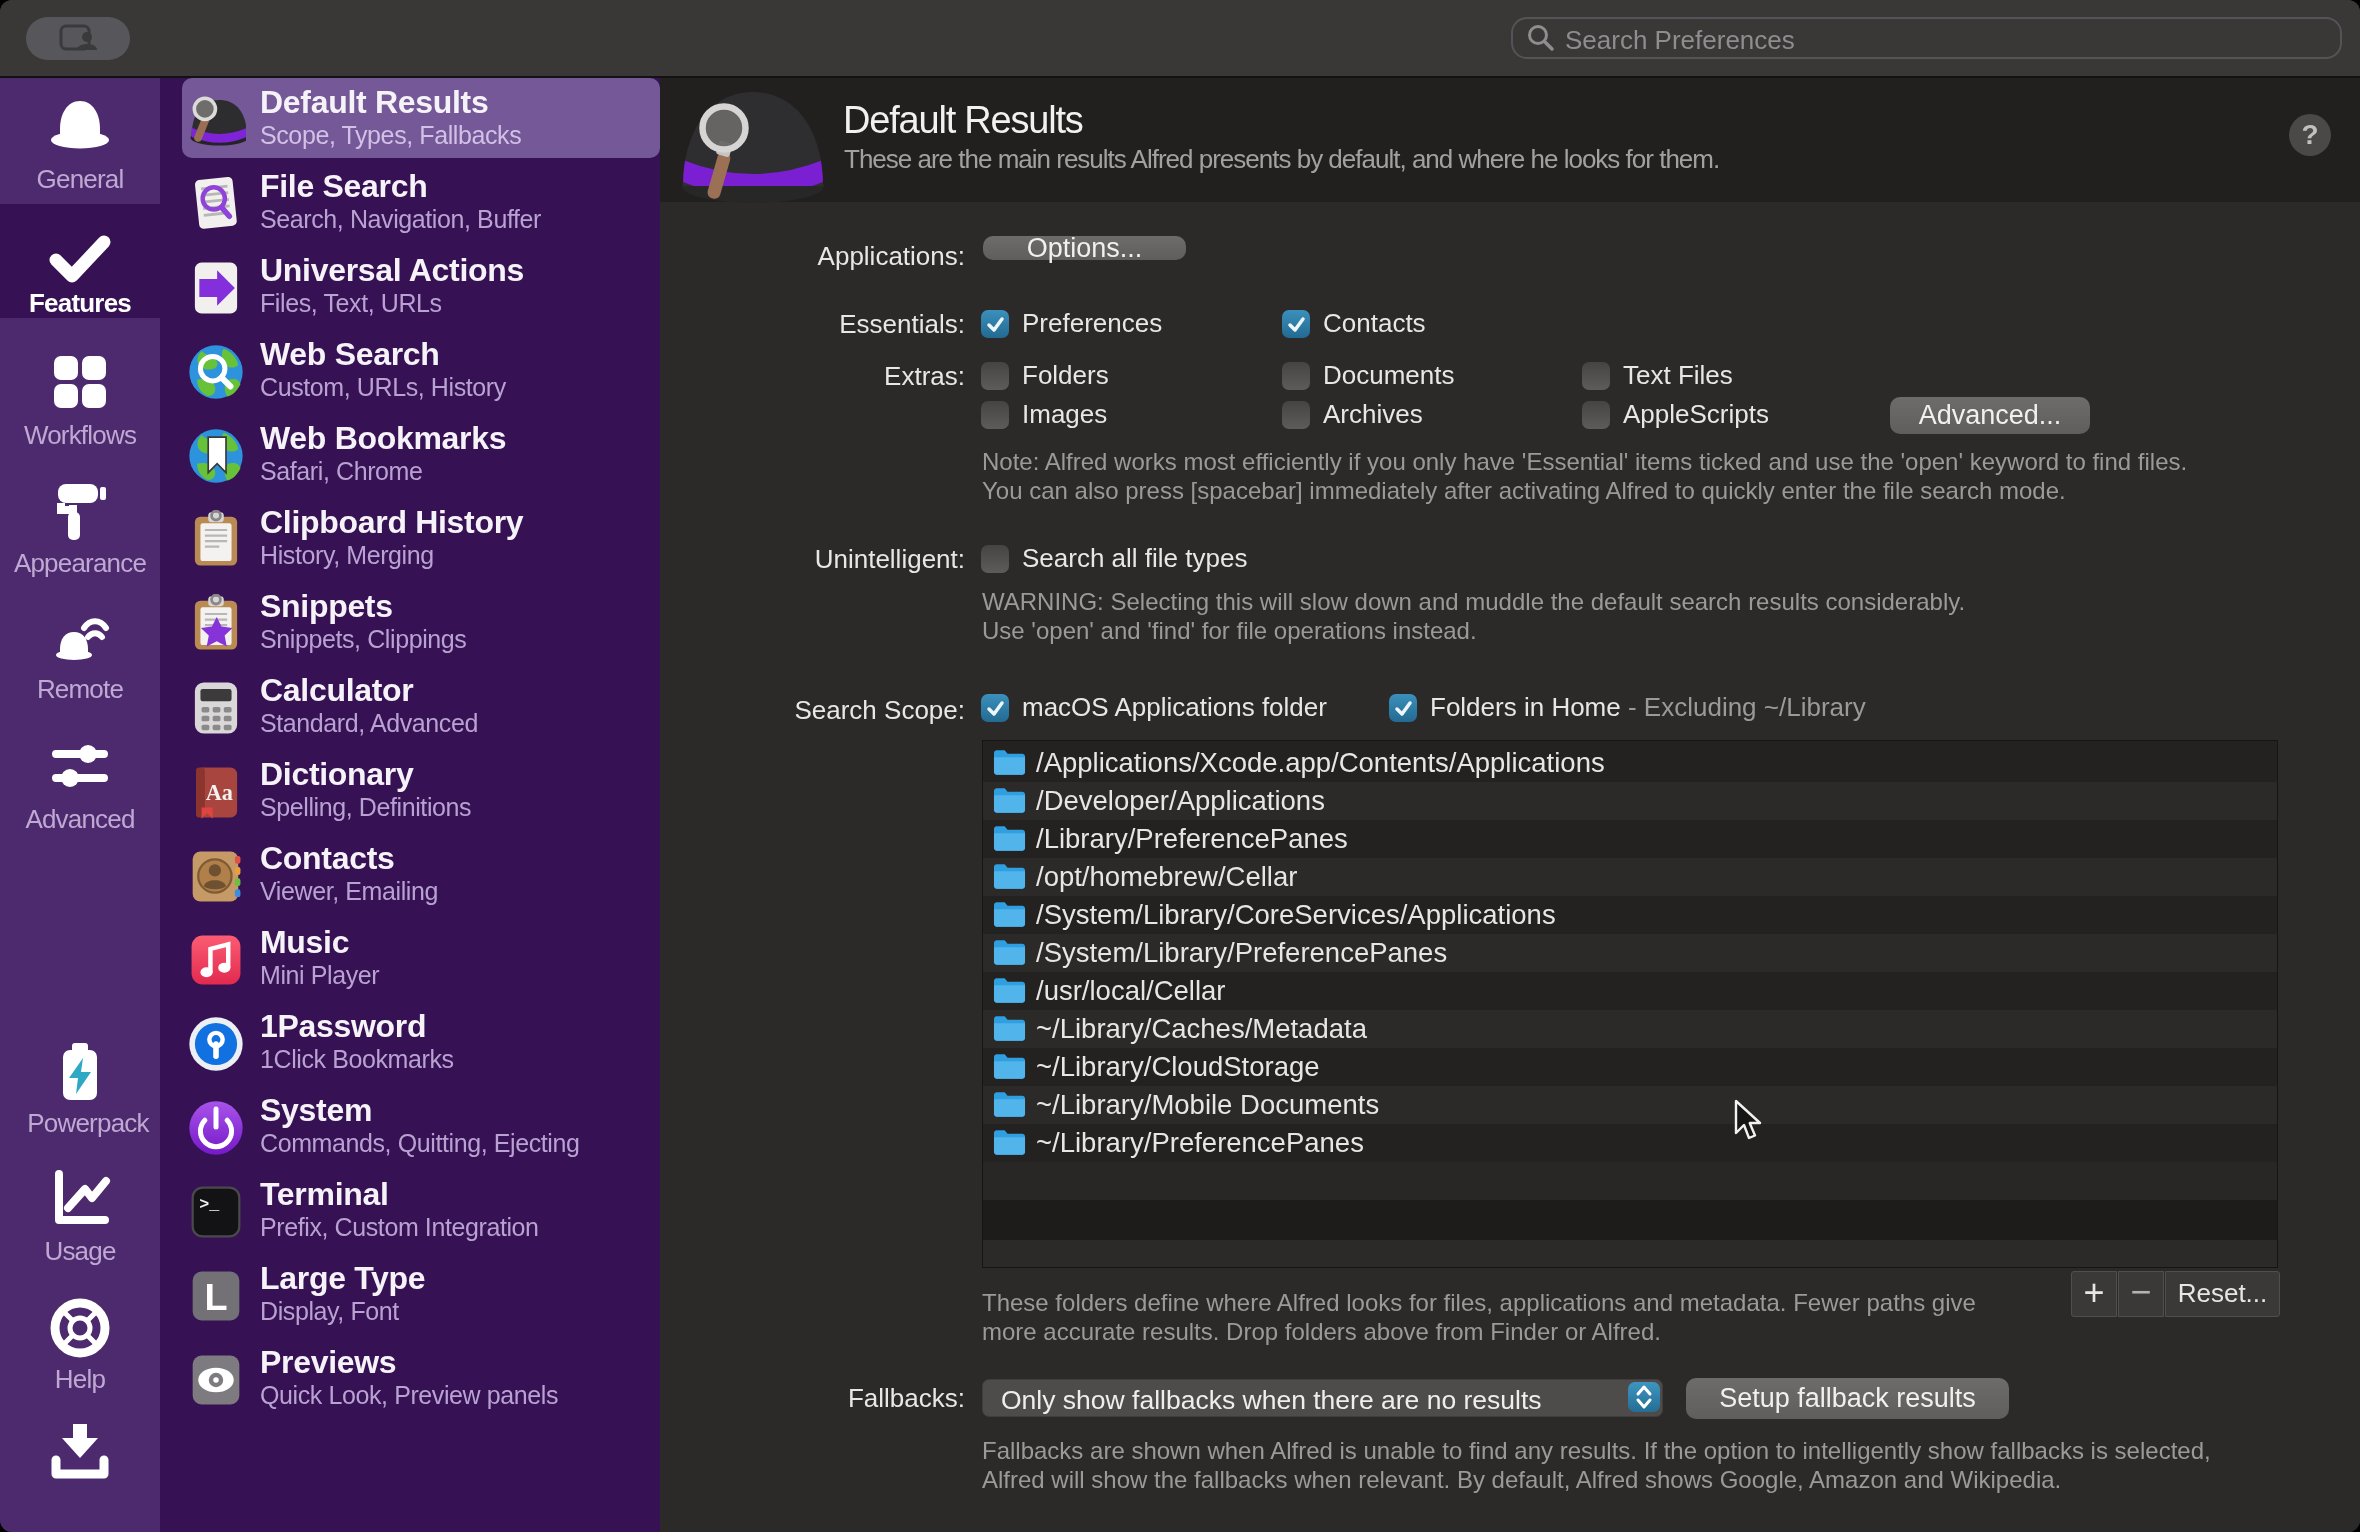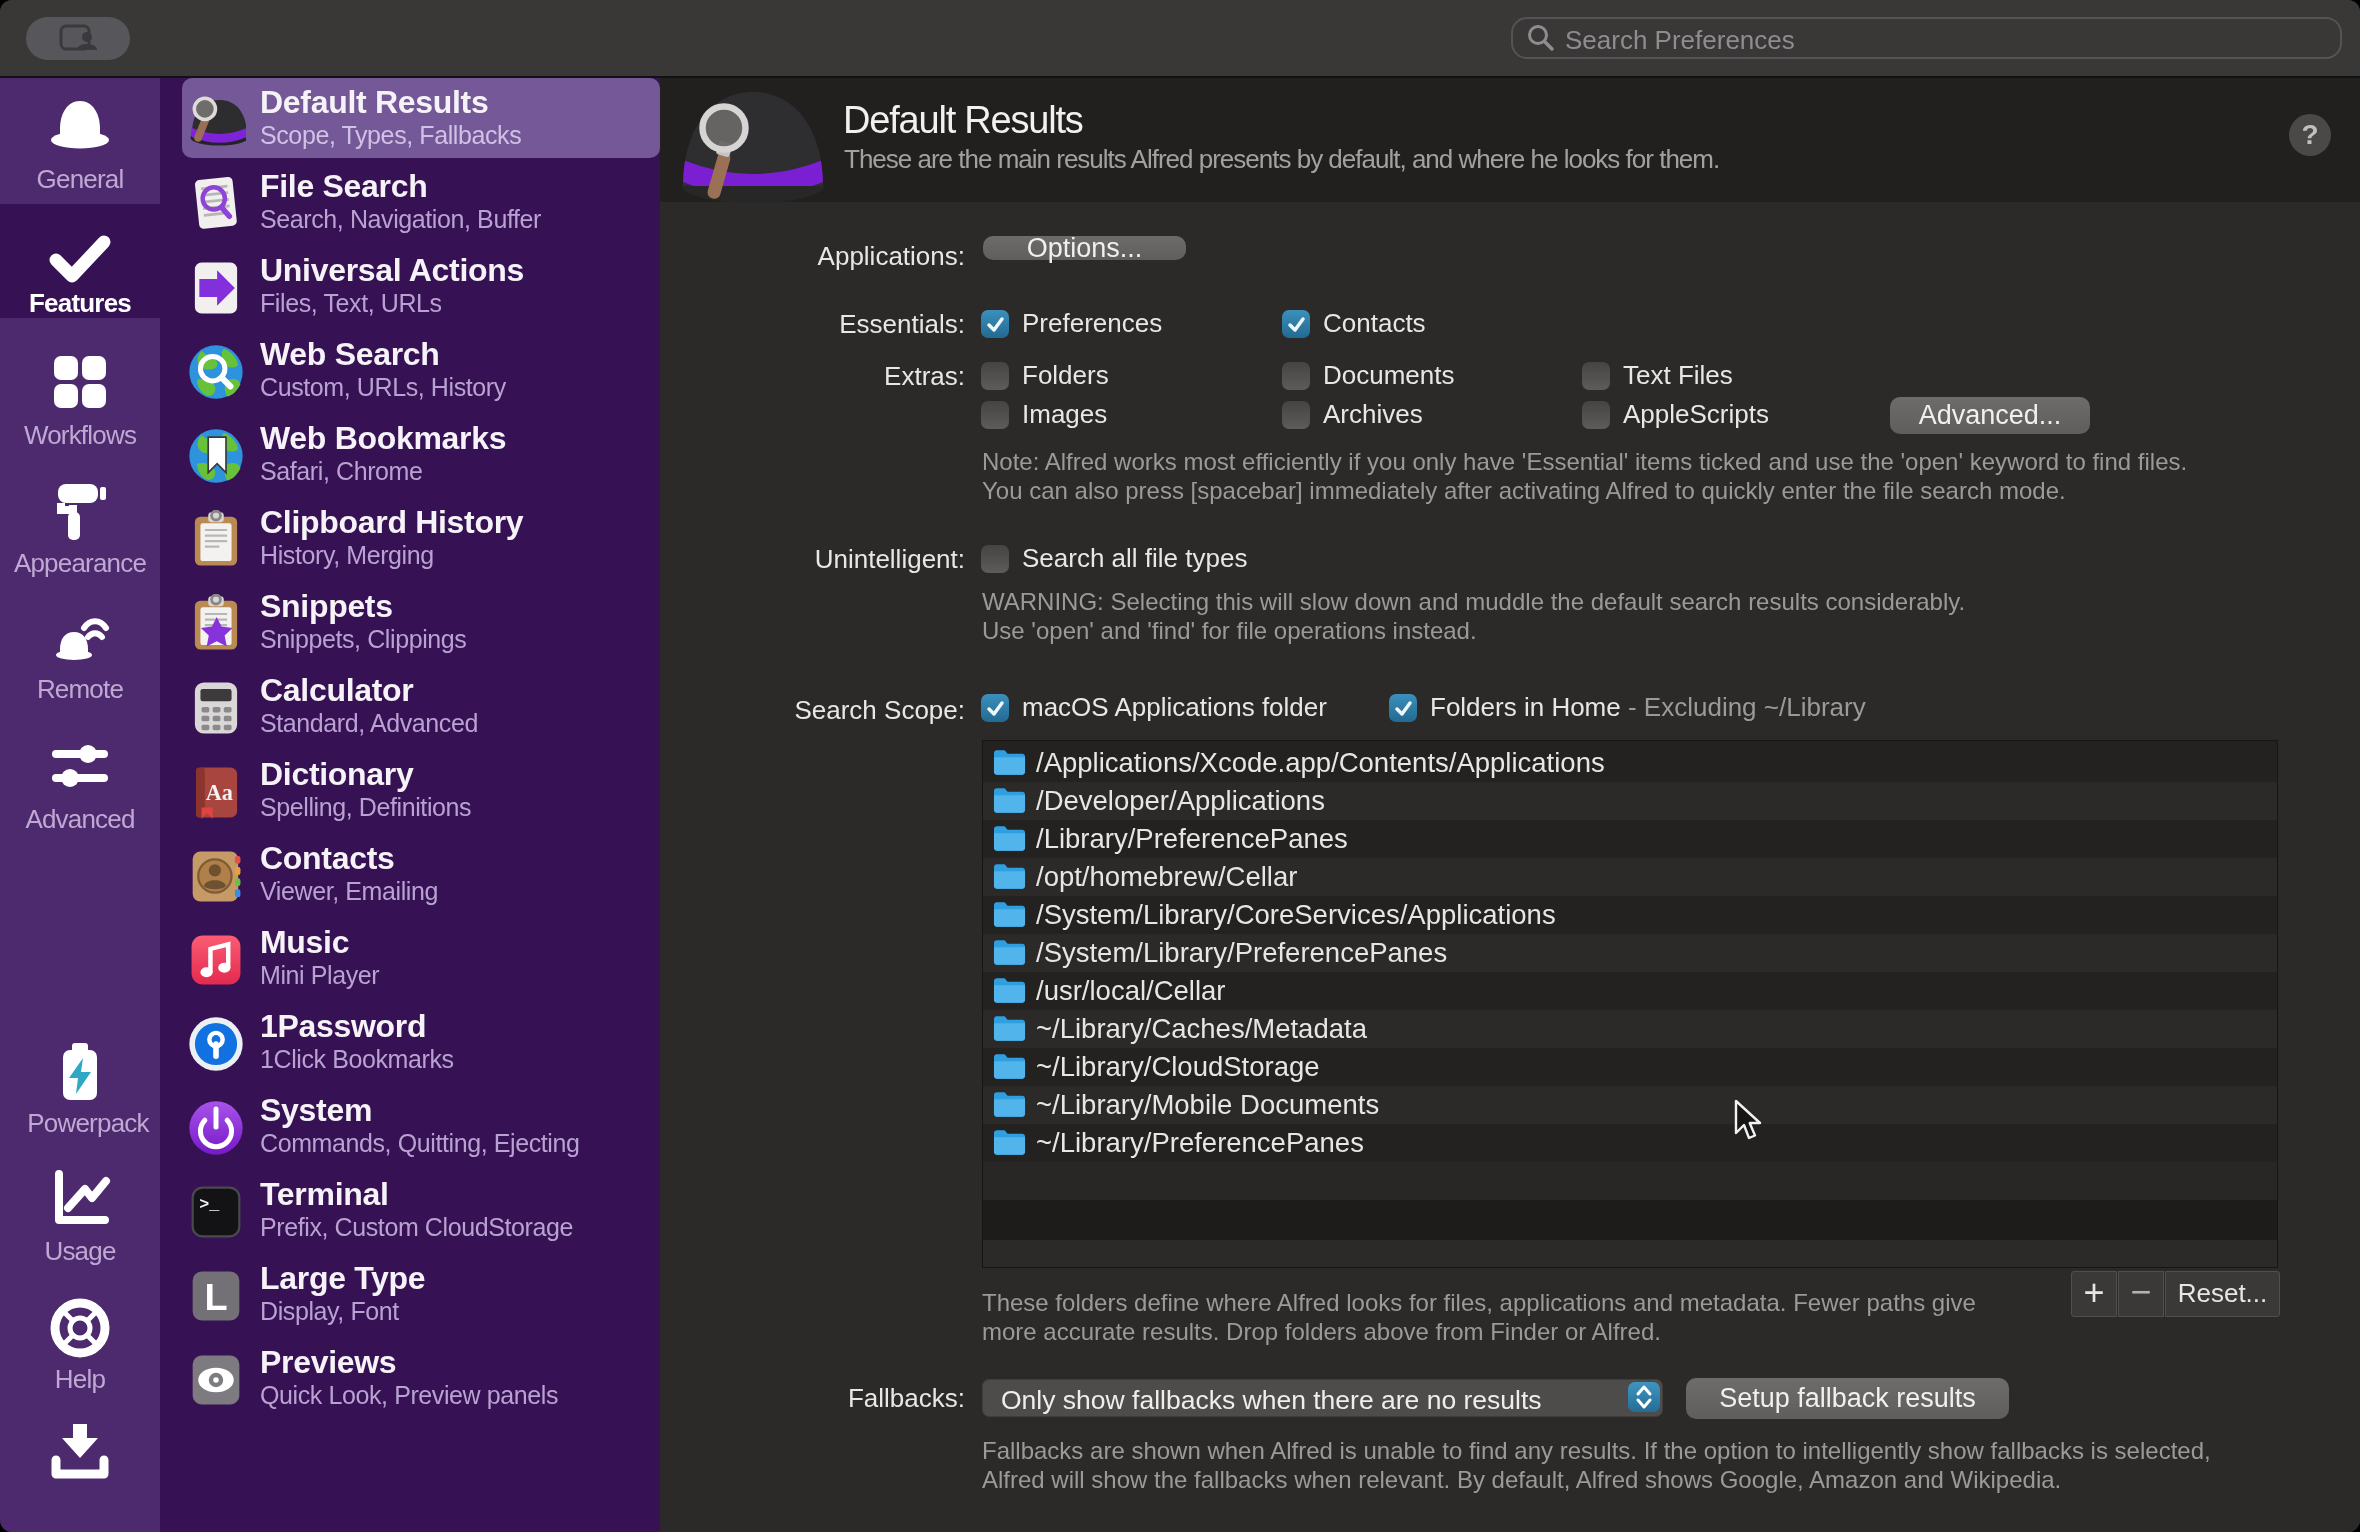--- a/index.html
+++ b/index.html
@@ -283,21 +283,21 @@
       </svg>
 <div class="rtitle">System</div>
 <div class="rsub" style="color:#b9a2d2">Commands, Quitting, Ejecting</div>
 </div>
 <div class="row" style="top:1170px">
 <svg class="abs" style="left:26px;top:12px" width="60" height="60" viewBox="0 0 54 54">
         <rect x="6" y="5" width="42" height="44" rx="9" fill="#131315" stroke="#4a4a4c" stroke-width="2"></rect>
         <text x="12" y="24" font-family="Liberation Mono,monospace" font-size="15" fill="#f0f0f0" font-weight="bold">&gt;_</text>
       </svg>
 <div class="rtitle">Terminal</div>
-<div class="rsub" style="color:#b9a2d2">Prefix, Custom CloudStorage</div>
+<div class="rsub" style="color:#b9a2d2">Prefix, Custom Integration</div>
 </div>
 <div class="row" style="top:1254px">
 <svg class="abs" style="left:26px;top:12px" width="60" height="60" viewBox="0 0 54 54">
         <rect x="6" y="5" width="42" height="44" rx="8" fill="#737175"></rect>
         <text x="27" y="40" font-family="Liberation Sans,sans-serif" font-size="34" fill="#fff" text-anchor="middle" font-weight="bold">L</text>
       </svg>
 <div class="rtitle">Large Type</div>
 <div class="rsub" style="color:#b9a2d2">Display, Font</div>
 </div>
 <div class="row" style="top:1338px">

